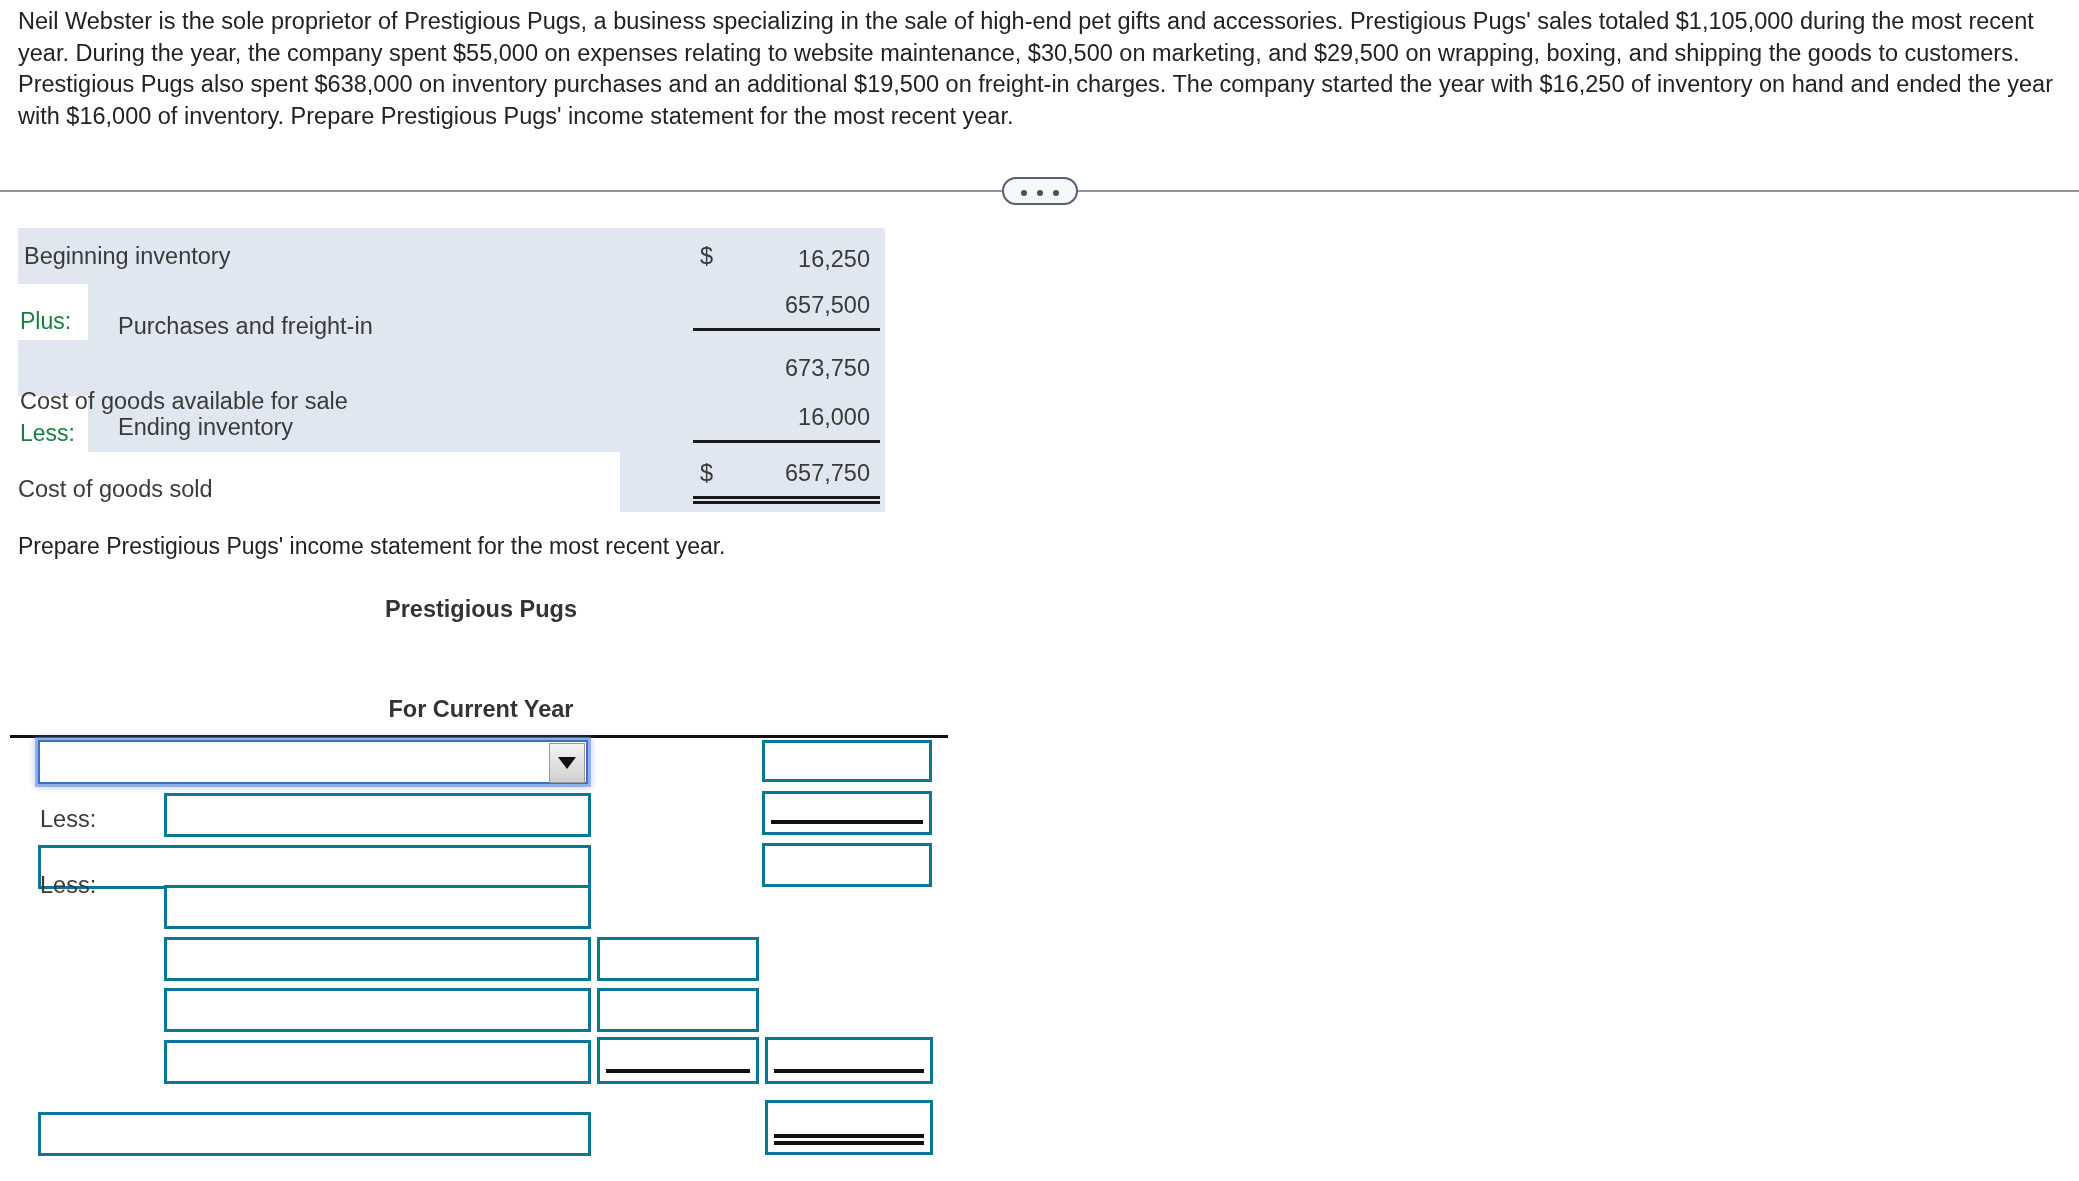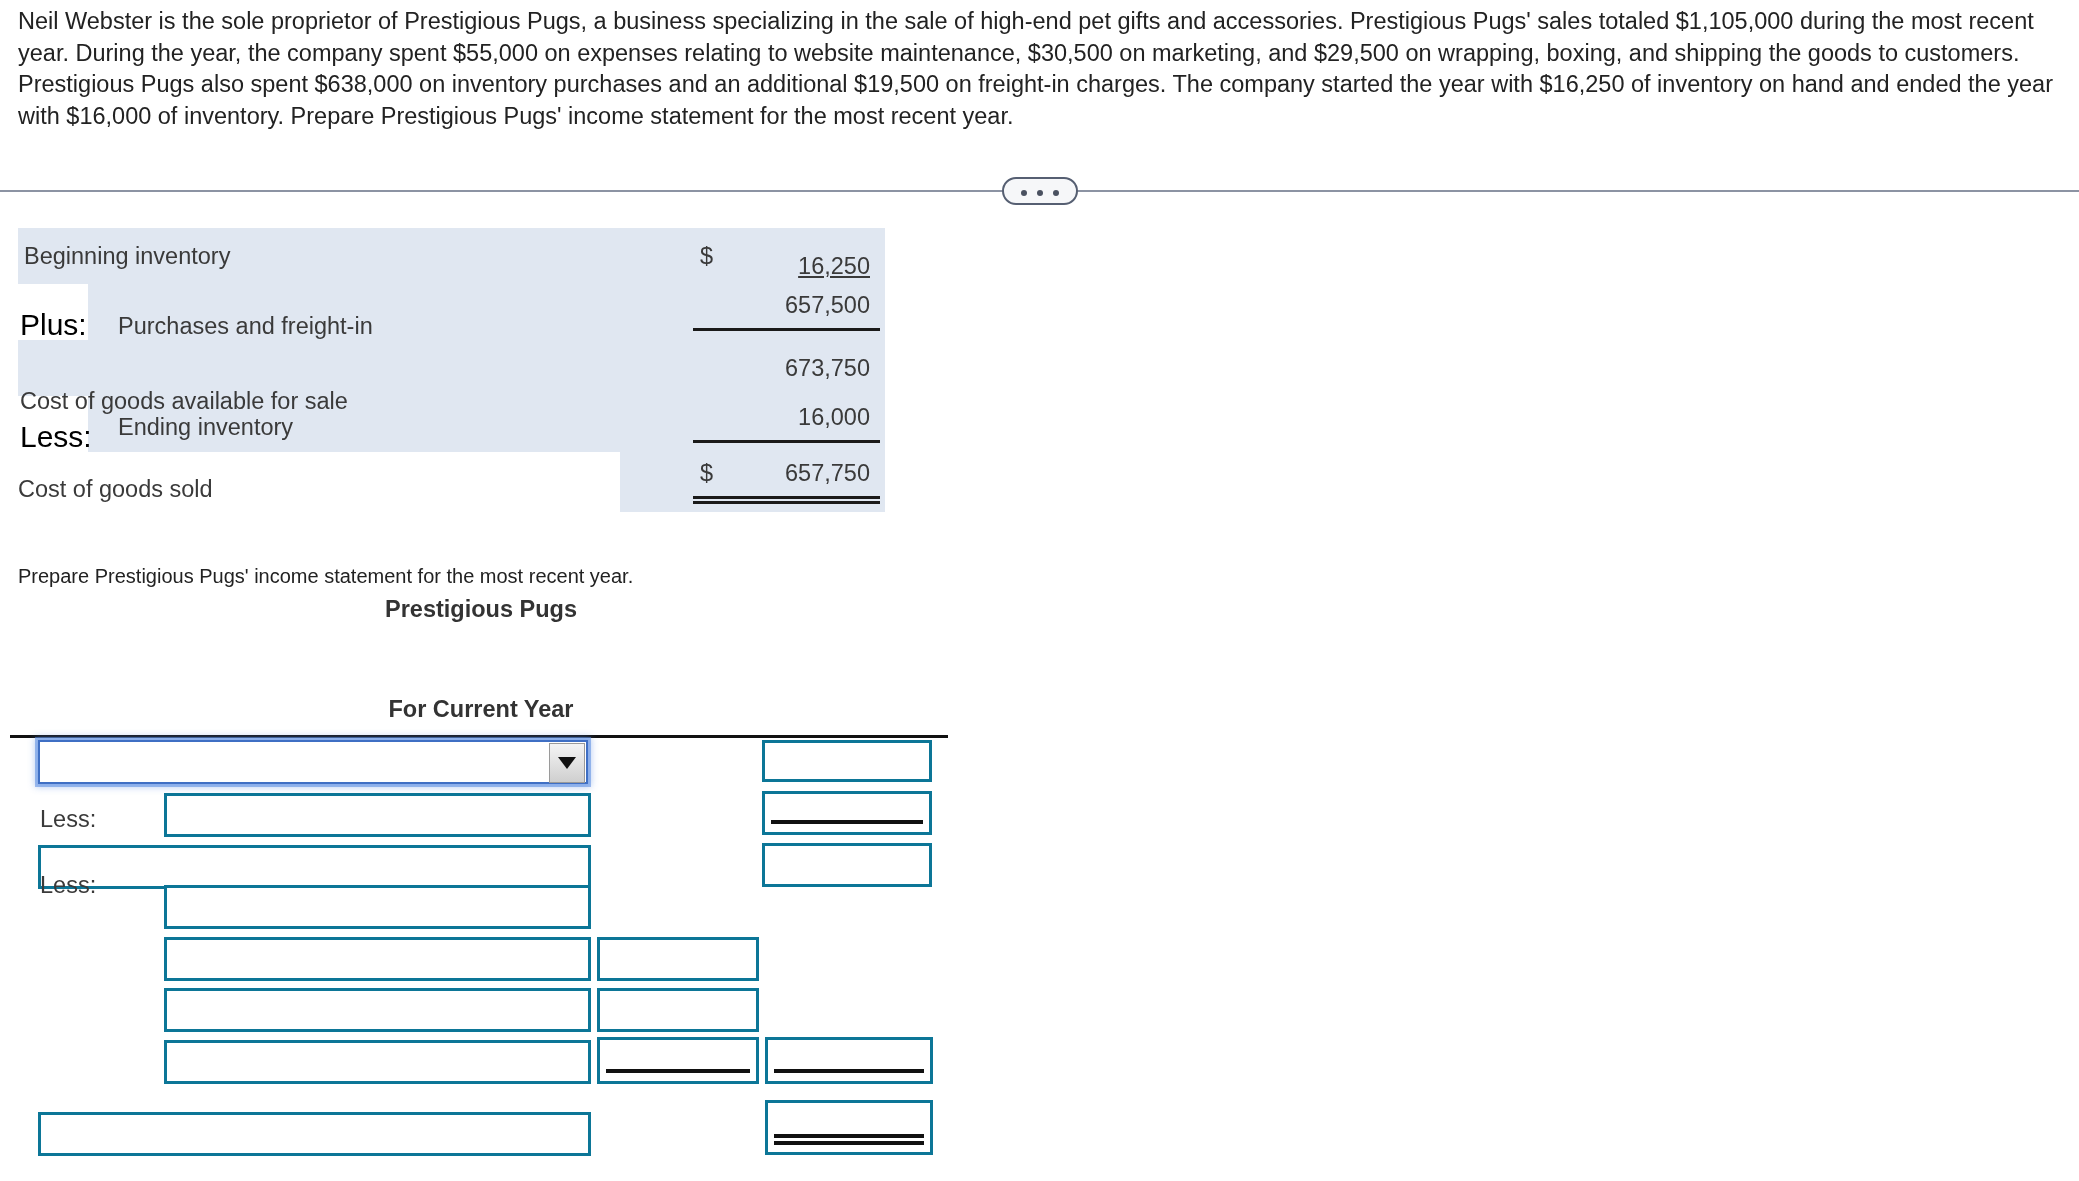--- a/index.html
+++ b/index.html
@@ -67,22 +67,22 @@
     height: 56px;
     width: 920px;
   }
   #cogs-table .shade {
     position: absolute;
     background: #e0e7f1;
   }
   #cogs-table .prefix {
     position: absolute;
     left: 20px;
-    font-size: 30px;
-    color: #000000;
+    font-size: 23px;
+    color: #15803d;
     z-index: 3;
   }
   #cogs-table .label {
     position: absolute;
     font-size: 23.5px;
     color: #3a3a3a;
     z-index: 3;
   }
   #cogs-table .dollar {
     position: absolute;
@@ -111,23 +111,22 @@
     left: 693px; width: 187px; height: 8px;
     border-top: 3px solid #1a1a1a;
     border-bottom: 3px solid #1a1a1a;
     z-index: 4;
   }
 
   
   #form-prompt {
     position: absolute;
     left: 18px; top: 533px;
-    font-size: 20px;
+    font-size: 23px;
     color: #222222;
-    margin-top: 32px;
   }
 
   
   .stmt-heading {
     position: absolute;
     left: 0px;
     width: 962px;
     text-align: center;
     font-size: 23.5px;
     font-weight: bold;
@@ -215,21 +214,21 @@
     <span class="dot d3"></span>
   </div>
 </div>
 
 <div id="cogs-table">
 
   <div class="row">
     <div class="shade" style="left:18px; top:0px; width:867px; height:56px;"></div>
     <div class="label" style="left:24px; top:15px;">Beginning inventory</div>
     <div class="dollar" style="top:15px;">$</div>
-    <div class="amount" style="top:25px;text-decoration:underline;">16,250</div>
+    <div class="amount" style="top:18px;">16,250</div>
   </div>
 
   <div class="row">
     <div class="shade" style="left:88px; top:0px; width:797px; height:56px;"></div>
     <div class="prefix" style="top:24px;">Plus:</div>
     <div class="label" style="left:118px; top:18px;margin-top:11px;">Purchases and freight-in</div>
     <div class="dollar" style="top:8px;"></div>
     <div class="amount" style="top:8px;">657,500</div>
     <div class="urule" style="top:44px;"></div>
   </div>

